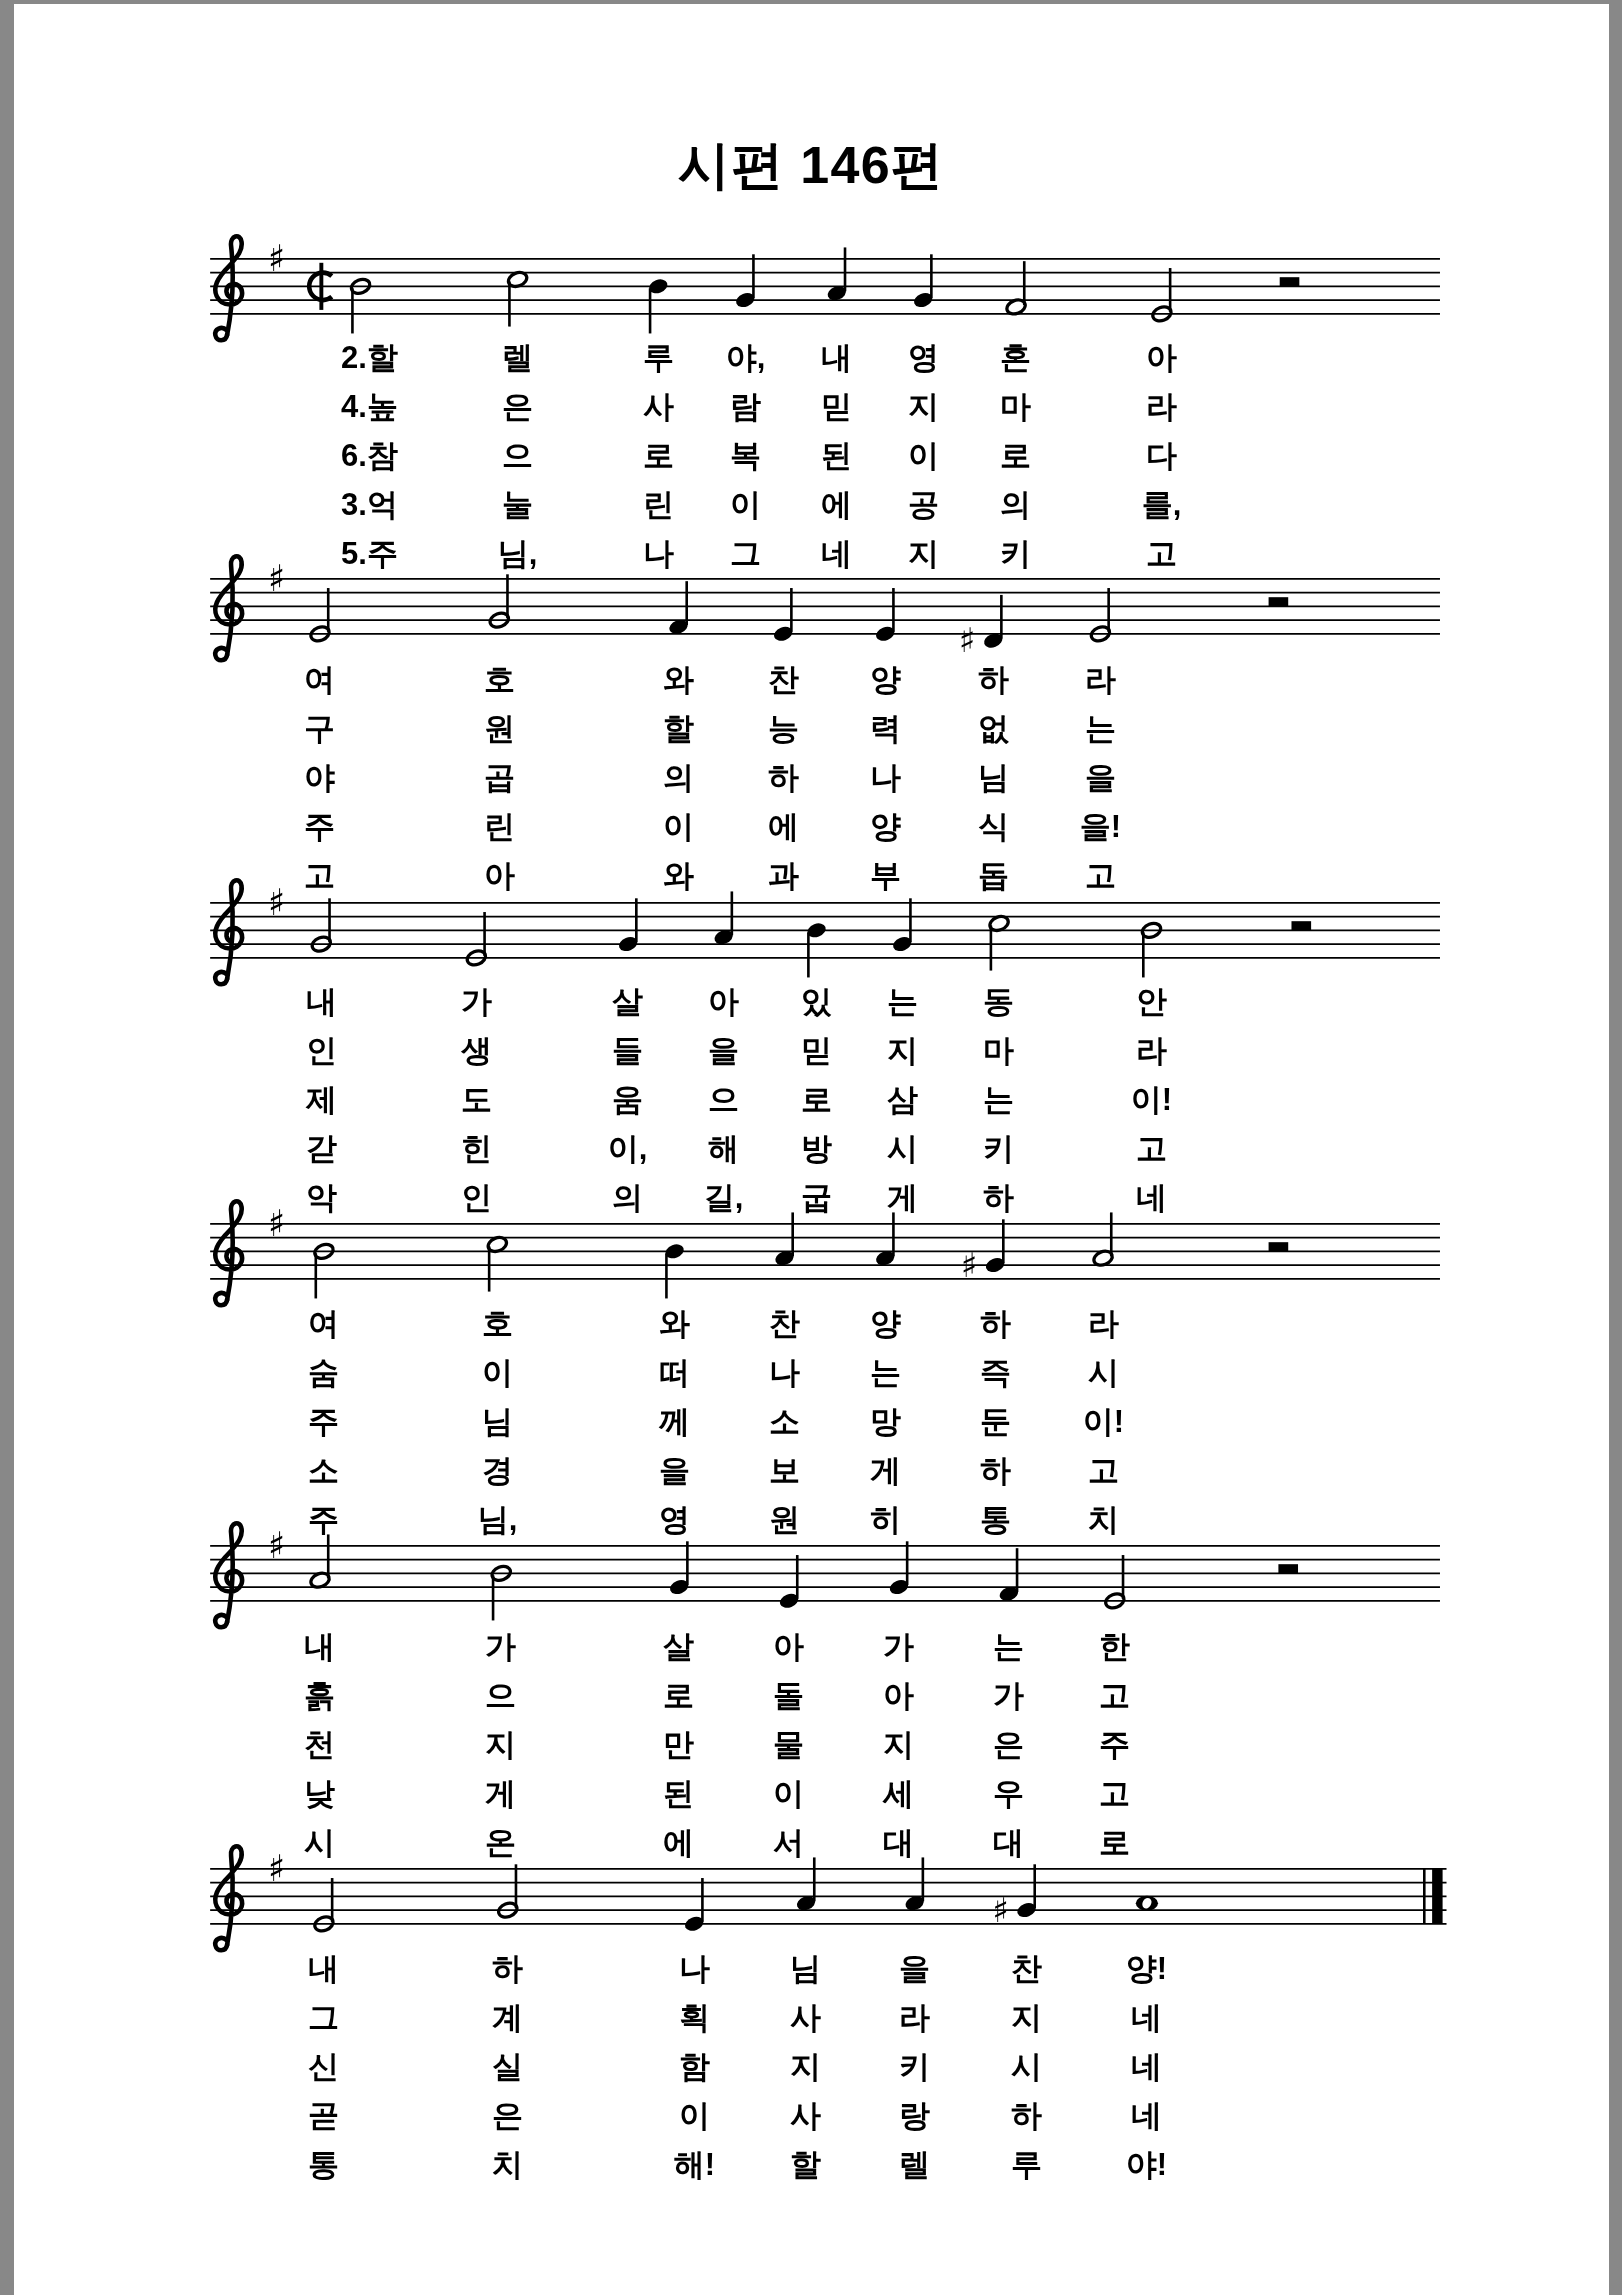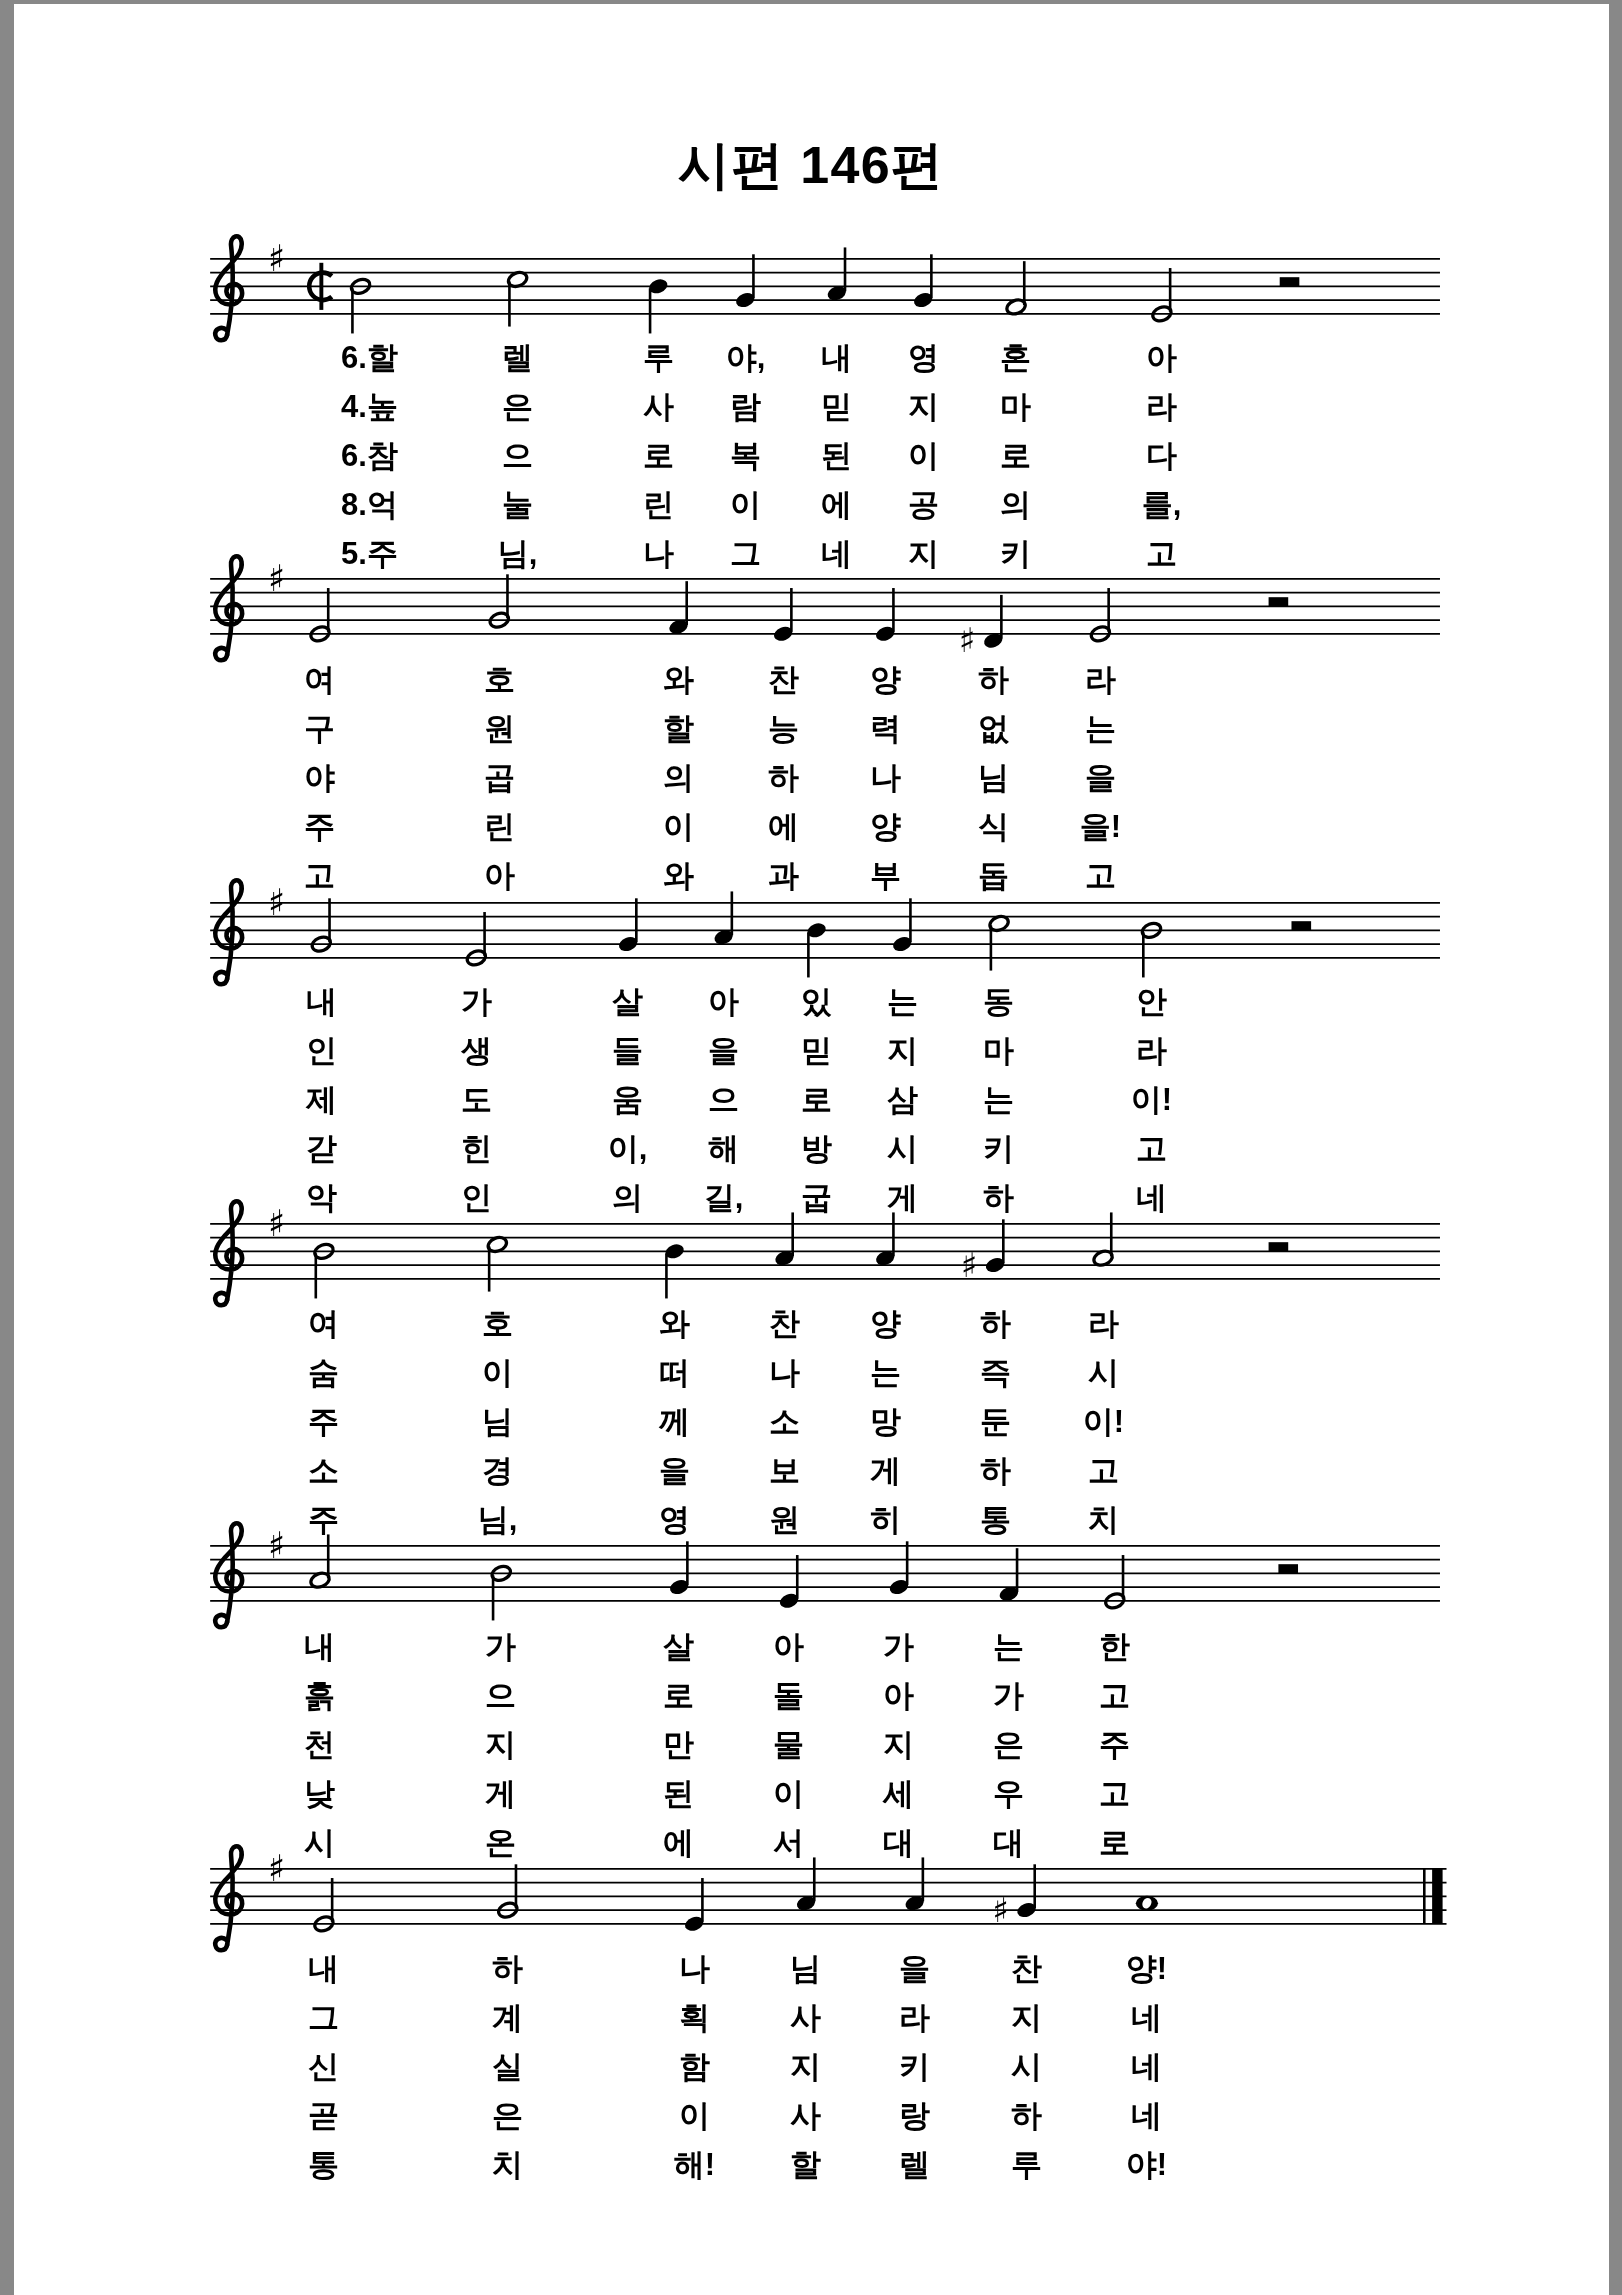--- a/index.html
+++ b/index.html
@@ -39,21 +39,21 @@
         <ellipse cx="978" cy="142.5" rx="14.5" ry="10" transform="rotate(-21 978 142.5)" fill="#000"></ellipse>
         <line x1="990.5" y1="139.5" x2="990.5" y2="72.5" stroke="#000" stroke-width="4"></line>
         <ellipse cx="1110" cy="153" rx="14.5" ry="10" transform="rotate(-21 1110 153)" fill="#000"></ellipse>
         <line x1="1122.5" y1="150" x2="1122.5" y2="83" stroke="#000" stroke-width="4"></line>
         <ellipse cx="1252" cy="163.5" rx="14.5" ry="10" transform="rotate(-21 1252 163.5)" fill="none" stroke="#000" stroke-width="5"></ellipse>
         <line x1="1264.5" y1="160.5" x2="1264.5" y2="93.5" stroke="#000" stroke-width="4"></line>
         <ellipse cx="1475" cy="174" rx="14.5" ry="10" transform="rotate(-21 1475 174)" fill="none" stroke="#000" stroke-width="5"></ellipse>
         <line x1="1487.5" y1="171" x2="1487.5" y2="104" stroke="#000" stroke-width="4"></line>
         <rect x="1655" y="118" width="30" height="14" fill="#000"></rect>
       </svg>
-      <span class="syl" style="left: 356px; top: 338px;">6.할</span>
+      <span class="syl" style="left: 356px; top: 338px;">2.할</span>
       <span class="syl" style="left: 504px; top: 338px;">렐</span>
       <span class="syl" style="left: 645px; top: 338px;">루</span>
       <span class="syl" style="left: 732px; top: 338px;">야,</span>
       <span class="syl" style="left: 823px; top: 338px;">내</span>
       <span class="syl" style="left: 910px; top: 338px;">영</span>
       <span class="syl" style="left: 1002px; top: 338px;">혼</span>
       <span class="syl" style="left: 1148px; top: 338px;">아</span>
       <span class="syl" style="left: 356px; top: 387px;">4.높</span>
       <span class="syl" style="left: 504px; top: 387px;">은</span>
       <span class="syl" style="left: 645px; top: 387px;">사</span>
@@ -63,21 +63,21 @@
       <span class="syl" style="left: 1002px; top: 387px;">마</span>
       <span class="syl" style="left: 1148px; top: 387px;">라</span>
       <span class="syl" style="left: 356px; top: 436px;">6.참</span>
       <span class="syl" style="left: 504px; top: 436px;">으</span>
       <span class="syl" style="left: 645px; top: 436px;">로</span>
       <span class="syl" style="left: 732px; top: 436px;">복</span>
       <span class="syl" style="left: 823px; top: 436px;">된</span>
       <span class="syl" style="left: 910px; top: 436px;">이</span>
       <span class="syl" style="left: 1002px; top: 436px;">로</span>
       <span class="syl" style="left: 1148px; top: 436px;">다</span>
-      <span class="syl" style="left: 356px; top: 485px;">8.억</span>
+      <span class="syl" style="left: 356px; top: 485px;">3.억</span>
       <span class="syl" style="left: 504px; top: 485px;">눌</span>
       <span class="syl" style="left: 645px; top: 485px;">린</span>
       <span class="syl" style="left: 732px; top: 485px;">이</span>
       <span class="syl" style="left: 823px; top: 485px;">에</span>
       <span class="syl" style="left: 910px; top: 485px;">공</span>
       <span class="syl" style="left: 1002px; top: 485px;">의</span>
       <span class="syl" style="left: 1148px; top: 485px;">를,</span>
       <span class="syl" style="left: 356px; top: 534px;">5.주</span>
       <span class="syl" style="left: 504px; top: 534px;">님,</span>
       <span class="syl" style="left: 645px; top: 534px;">나</span>

